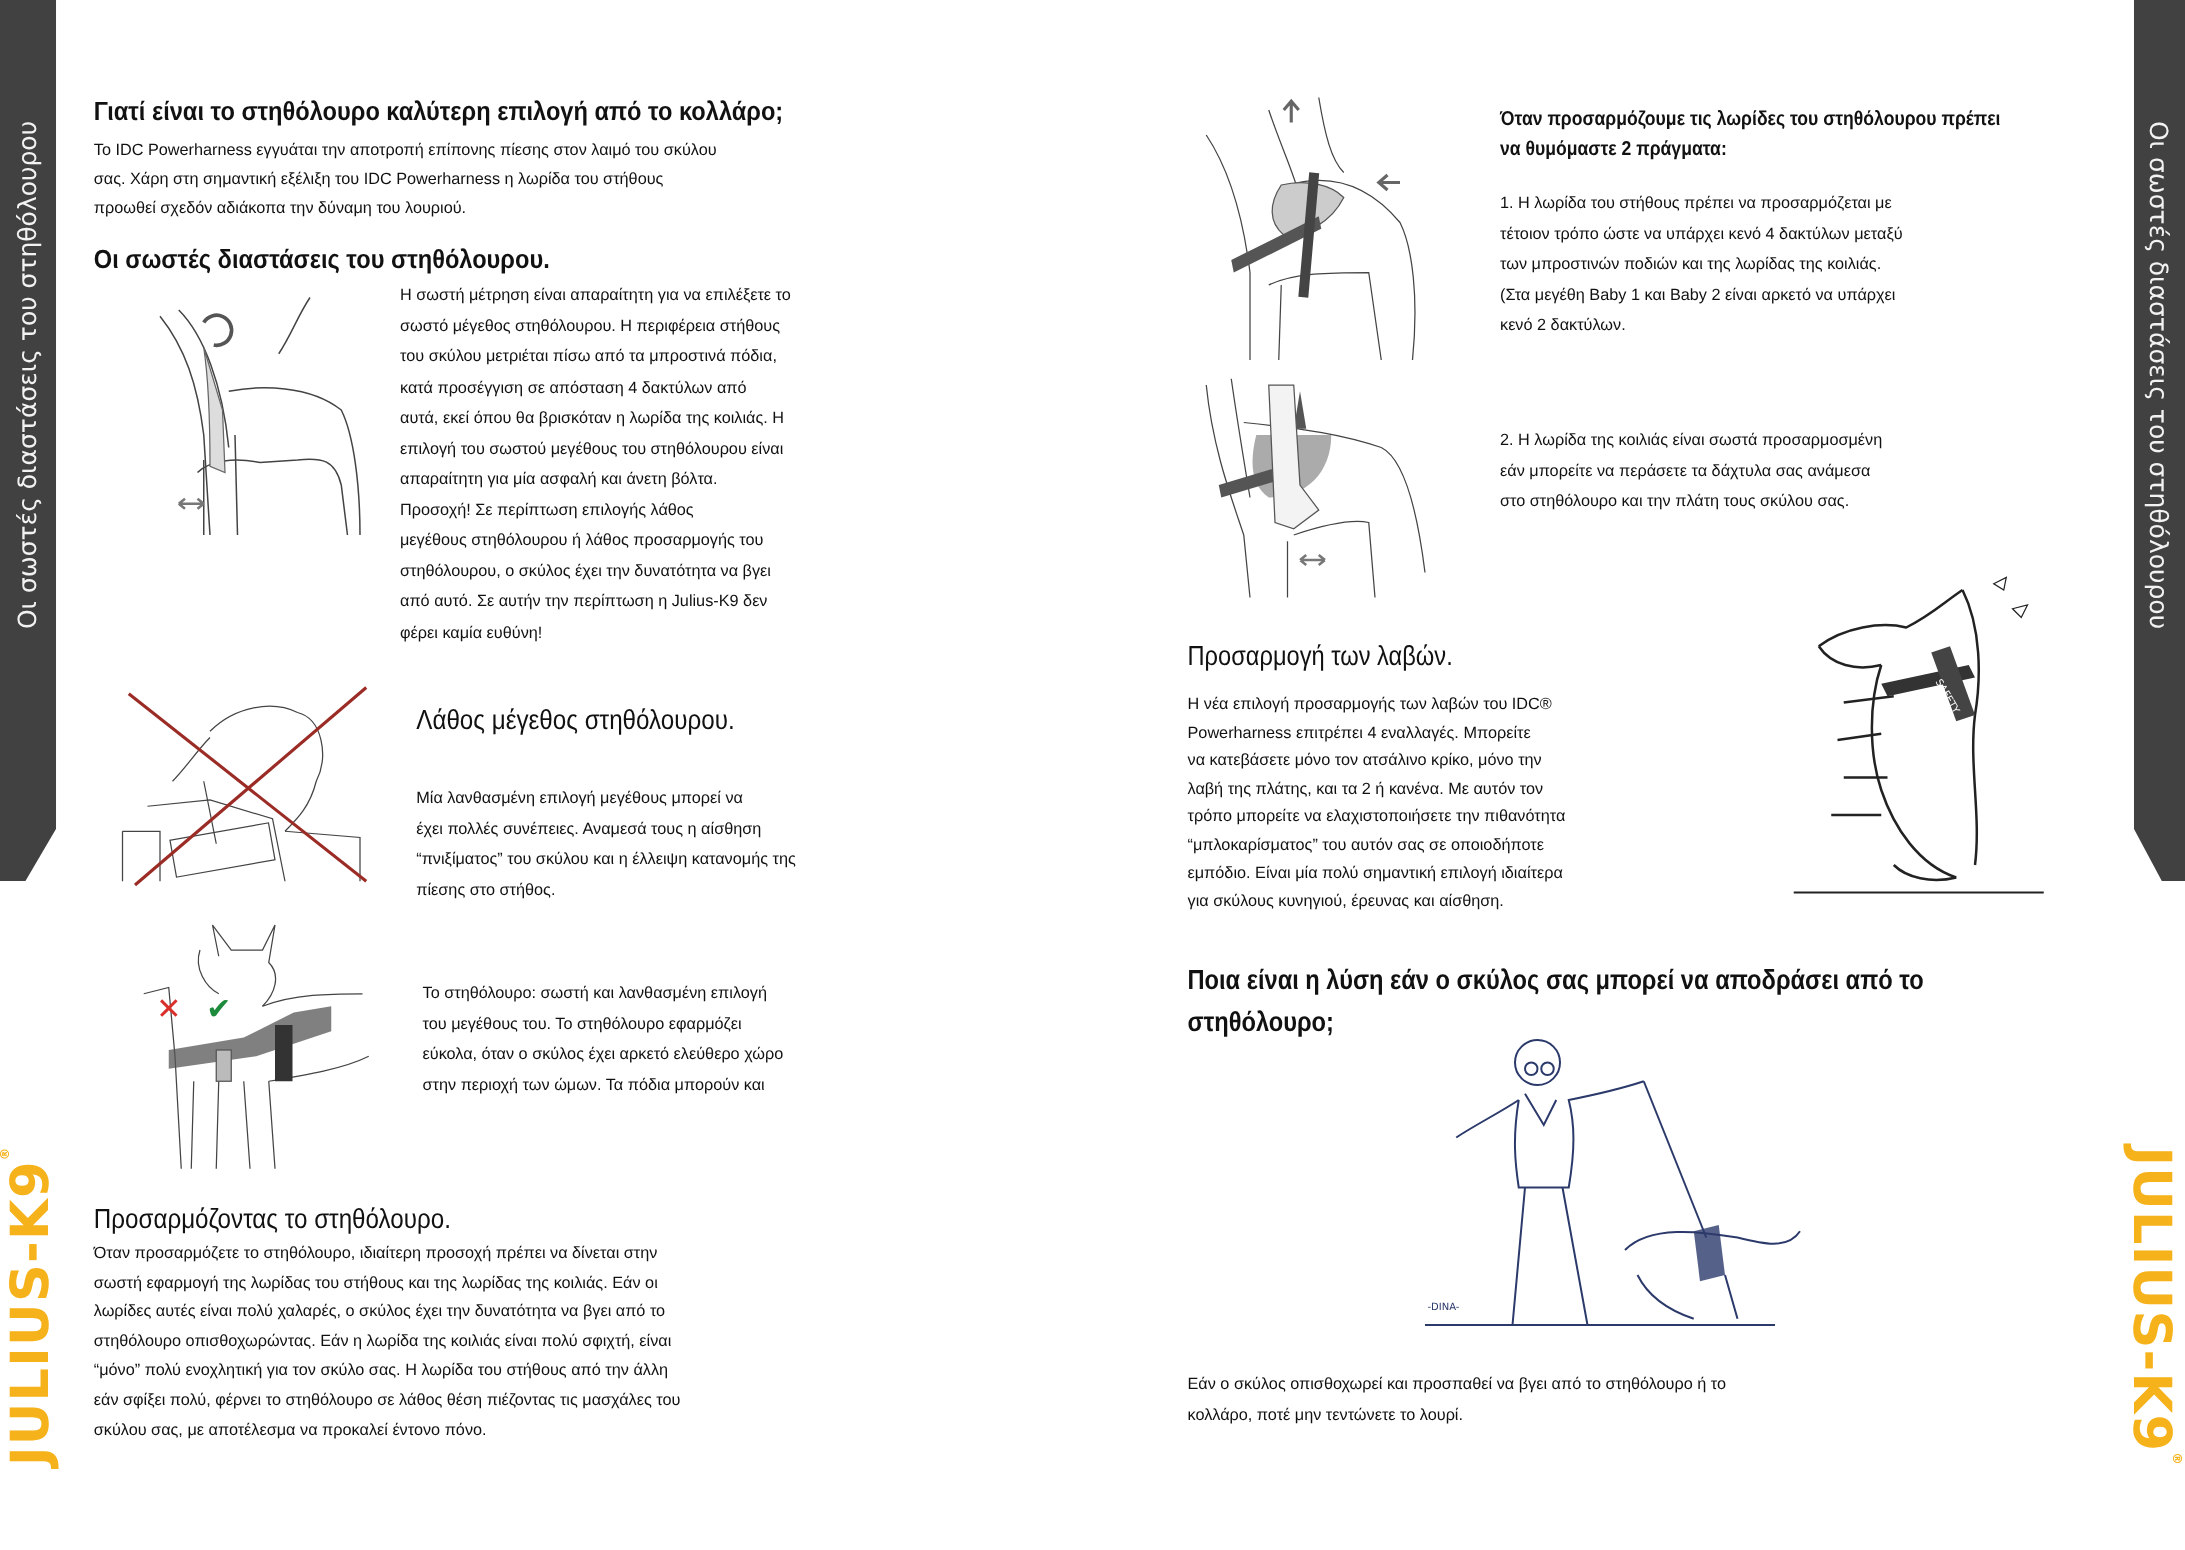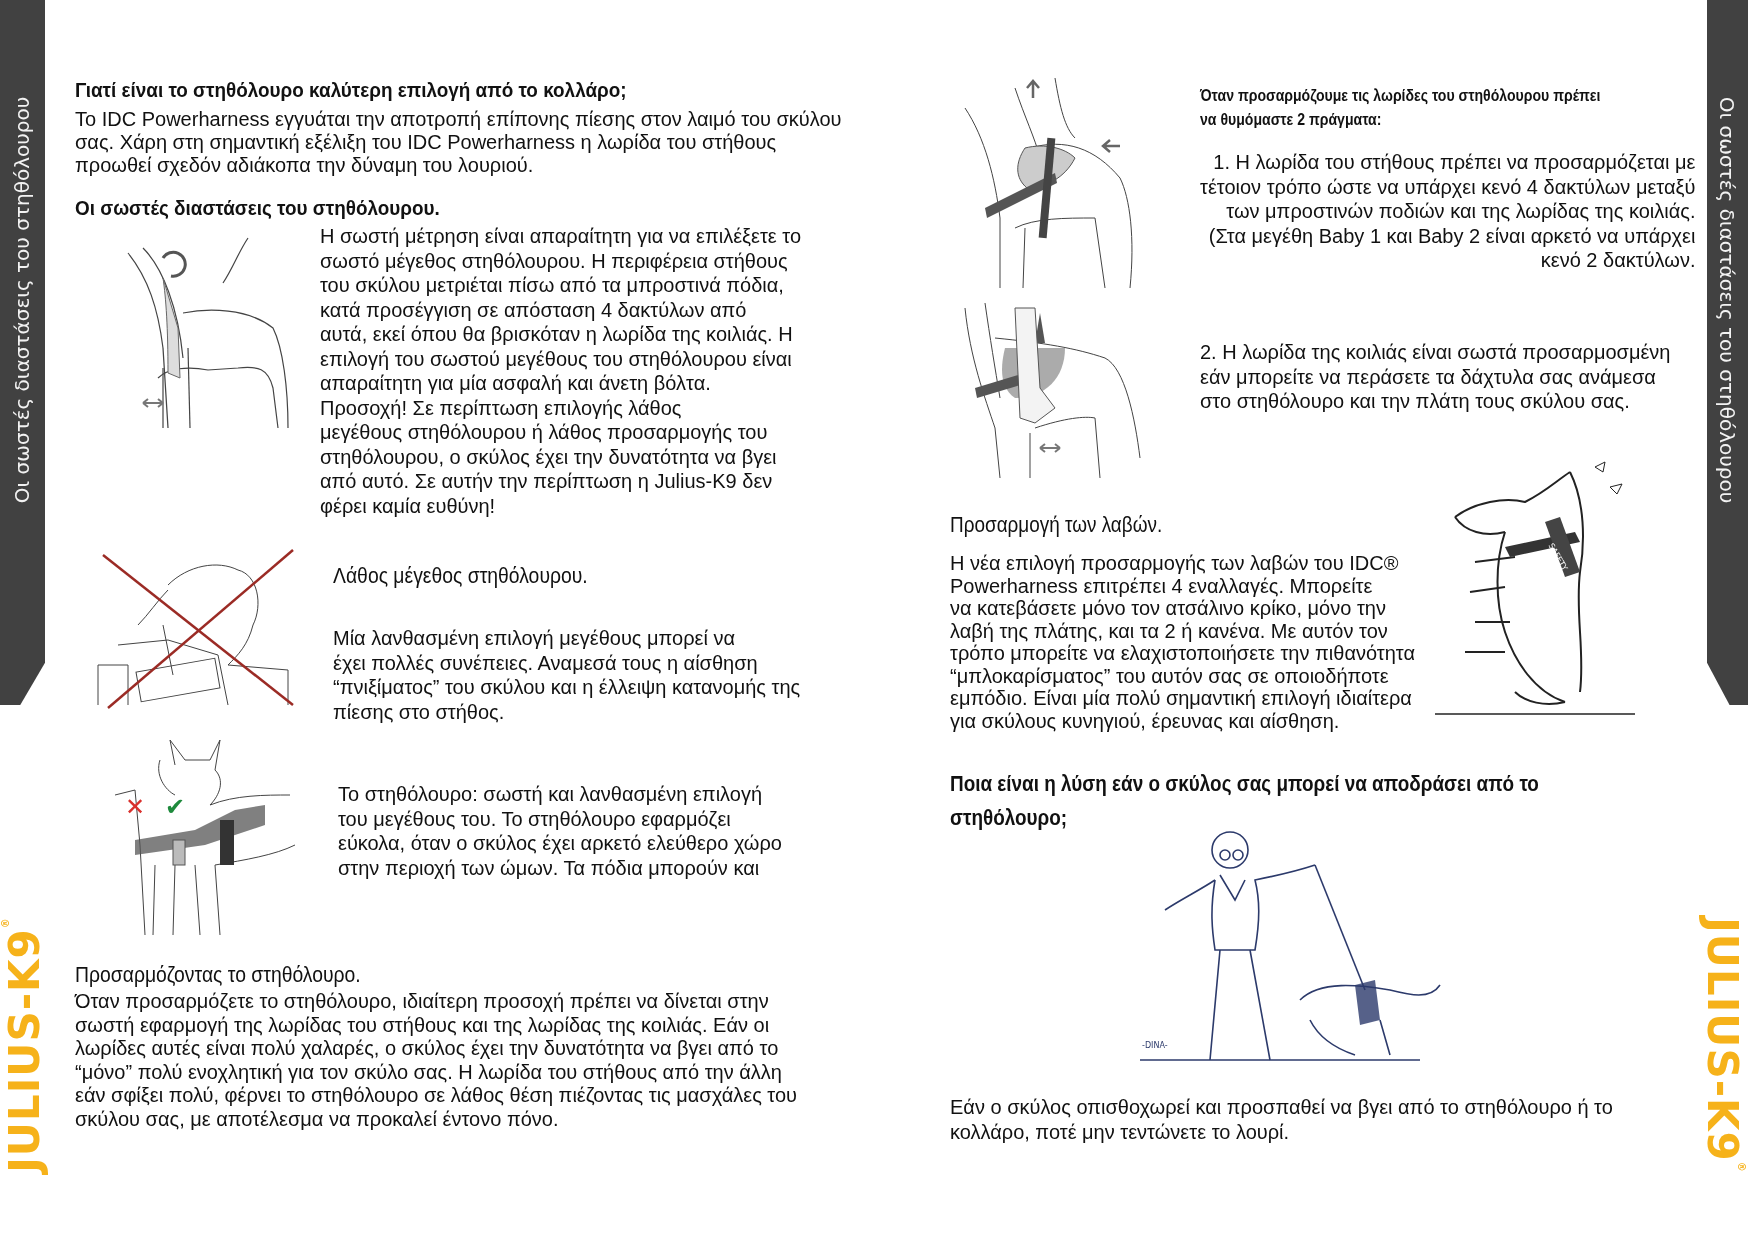--- a/index.html
+++ b/index.html
@@ -22,21 +22,21 @@
 
   .logo {
     position:absolute; color:#f6b21a; font-family:"DejaVu Sans", sans-serif;
     font-weight:bold; font-size:42px; letter-spacing:1px; white-space:nowrap;
   }
   .logo.left { left:24px; top:1045px; transform:translate(-50%,-50%) rotate(-90deg); }
   .logo.right { left:1722px; top:1045px; transform:translate(-50%,-50%) rotate(90deg); }
   .logo sup { font-size:10px; vertical-align:top; }
 
   .h { position:absolute; font-family:"Liberation Sans", sans-serif; font-size:21px; font-weight:bold; color:#111; transform:scaleX(0.9); transform-origin:left top; white-space:nowrap; }
-  .p { position:absolute; font-size:20px; line-height:24.5px; color:#111; }
+  .p { position:absolute; font-size:13px; line-height:24.5px; color:#111; }
   .p .line { display:block; white-space:nowrap; }
 
   .illus { position:absolute; }
   svg { overflow:visible; }
 </style>
 </head>
 <body>
 
 <div class="spine left">
   <div class="spine-text">Οι σωστές διαστάσεις του στηθόλουρου</div>
@@ -131,20 +131,21 @@
   <span class="line">του  μεγέθους  του. Το στηθόλουρο  εφαρμόζει</span>
   <span class="line">εύκολα, όταν ο σκύλος έχει αρκετό ελεύθερο χώρο</span>
   <span class="line">στην περιοχή των ώμων. Τα πόδια μπορούν και</span>
 </div>
 
 <div class="h" style="left:75px;top:962px;font-weight:normal;font-size:22px;transform:scaleX(0.88);">Προσαρμόζοντας το στηθόλουρο.</div>
 <div class="p" style="left:75px;top:990px;line-height:23.6px;">
   <span class="line"> Όταν προσαρμόζετε το στηθόλουρο, ιδιαίτερη προσοχή πρέπει να δίνεται στην</span>
   <span class="line">σωστή εφαρμογή της λωρίδας του στήθους και της λωρίδας της κοιλιάς. Εάν οι</span>
   <span class="line">λωρίδες αυτές είναι πολύ χαλαρές, ο σκύλος έχει την δυνατότητα να βγει από το</span>
+  <span class="line">στηθόλουρο οπισθοχωρώντας. Εάν η λωρίδα της κοιλιάς είναι πολύ σφιχτή, είναι</span>
   <span class="line">“μόνο” πολύ ενοχλητική για τον σκύλο σας. Η λωρίδα του στήθους από την άλλη</span>
   <span class="line">εάν σφίξει πολύ, φέρνει το στηθόλουρο σε λάθος θέση πιέζοντας τις μασχάλες του</span>
   <span class="line">σκύλου σας, με αποτέλεσμα να προκαλεί έντονο πόνο.</span>
 </div>
 
 <svg class="illus" style="left:955px;top:78px;" width="190" height="210" viewBox="0 0 190 210">
   <g fill="none" stroke="#444" stroke-width="1">
     <path d="M10 30 C30 60 40 100 45 140 L45 210"></path>
     <path d="M60 10 C70 40 80 60 85 80"></path>
     <path d="M100 0 C105 30 110 50 120 60"></path>
@@ -156,21 +157,21 @@
   <path d="M30 130 L100 95 L102 105 L32 140 Z" fill="#555"></path>
   <rect x="88" y="60" width="8" height="100" fill="#444" transform="rotate(5 92 110)"></rect>
   <path d="M78 20 L78 5 M72 10 L78 3 L84 10" stroke="#666" stroke-width="2.5" fill="none"></path>
   <path d="M165 68 L150 68 M155 62 L148 68 L155 74" stroke="#666" stroke-width="2.5" fill="none"></path>
 </svg>
 
 <div class="p" style="left:1200px;top:84px;font-weight:bold;font-size:16px;line-height:24px;transform:scaleX(0.88);transform-origin:left top;">
   <span class="line"> Όταν προσαρμόζουμε τις λωρίδες του στηθόλουρου πρέπει</span>
   <span class="line"> να θυμόμαστε 2 πράγματα:</span>
 </div>
-<div class="p" style="left:1200px;top:150px;text-align:right;">
+<div class="p" style="left:1200px;top:150px;">
   <span class="line">  1. Η λωρίδα του στήθους πρέπει να προσαρμόζεται με</span>
   <span class="line">τέτοιον τρόπο ώστε να υπάρχει κενό 4 δακτύλων μεταξύ</span>
   <span class="line">των μπροστινών ποδιών και της λωρίδας της κοιλιάς.</span>
   <span class="line">(Στα μεγέθη Baby 1 και Baby 2 είναι αρκετό να υπάρχει</span>
   <span class="line">κενό 2 δακτύλων.</span>
 </div>
 
 <svg class="illus" style="left:955px;top:298px;" width="190" height="180" viewBox="0 0 190 180">
   <g fill="none" stroke="#444" stroke-width="1">
     <path d="M10 10 C15 60 30 100 40 130 L45 180"></path>

